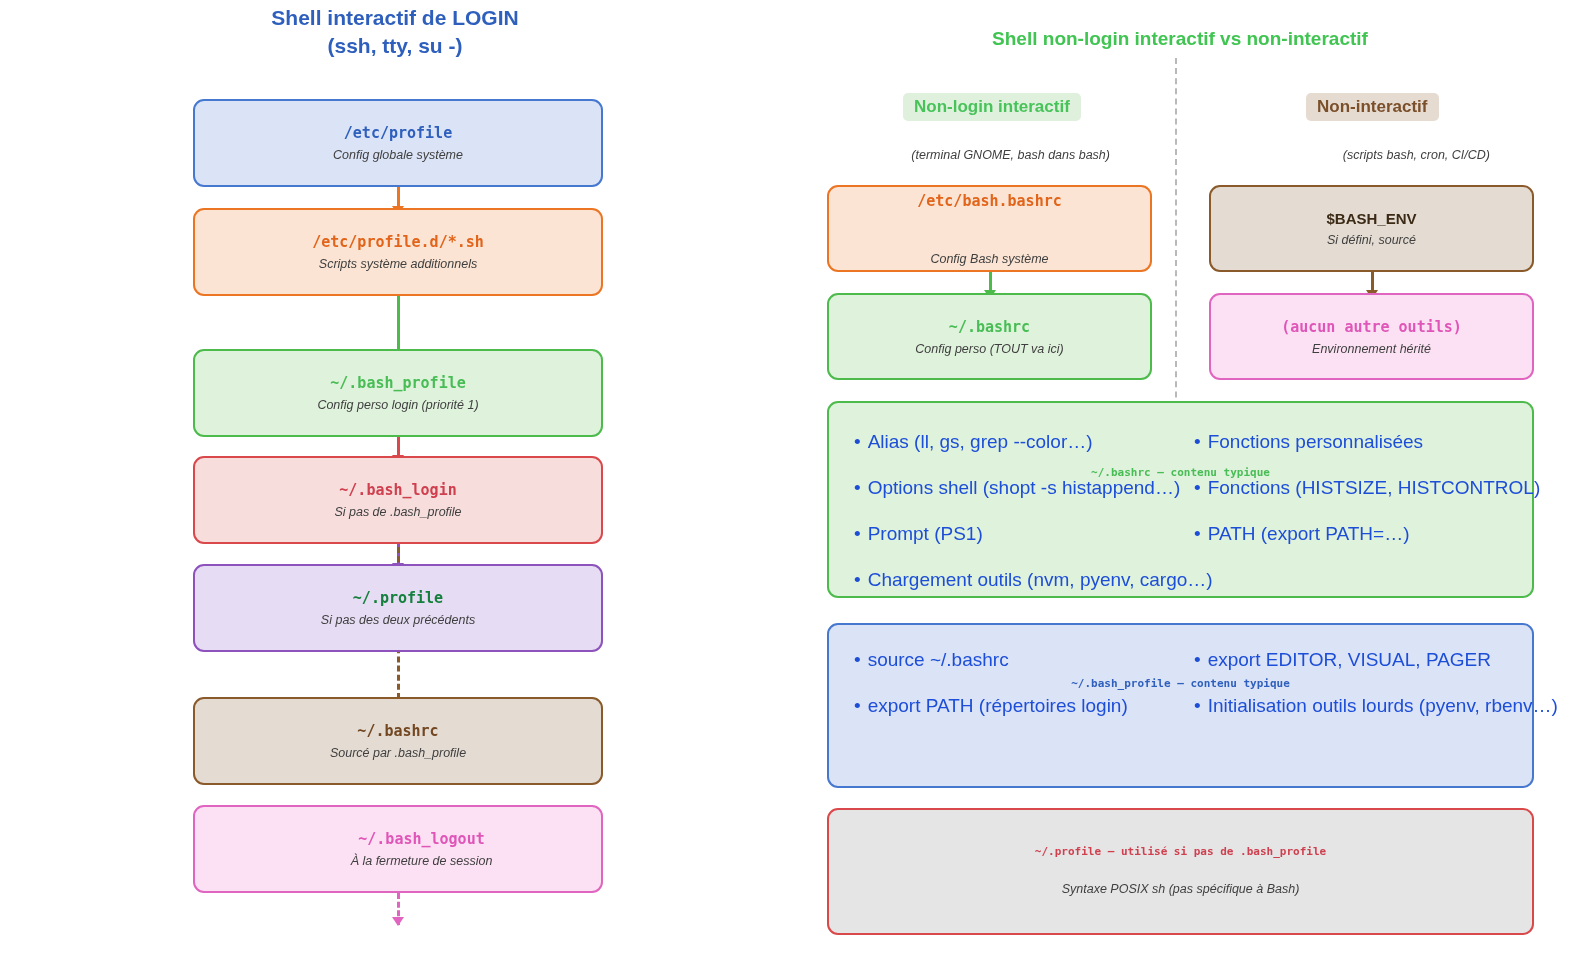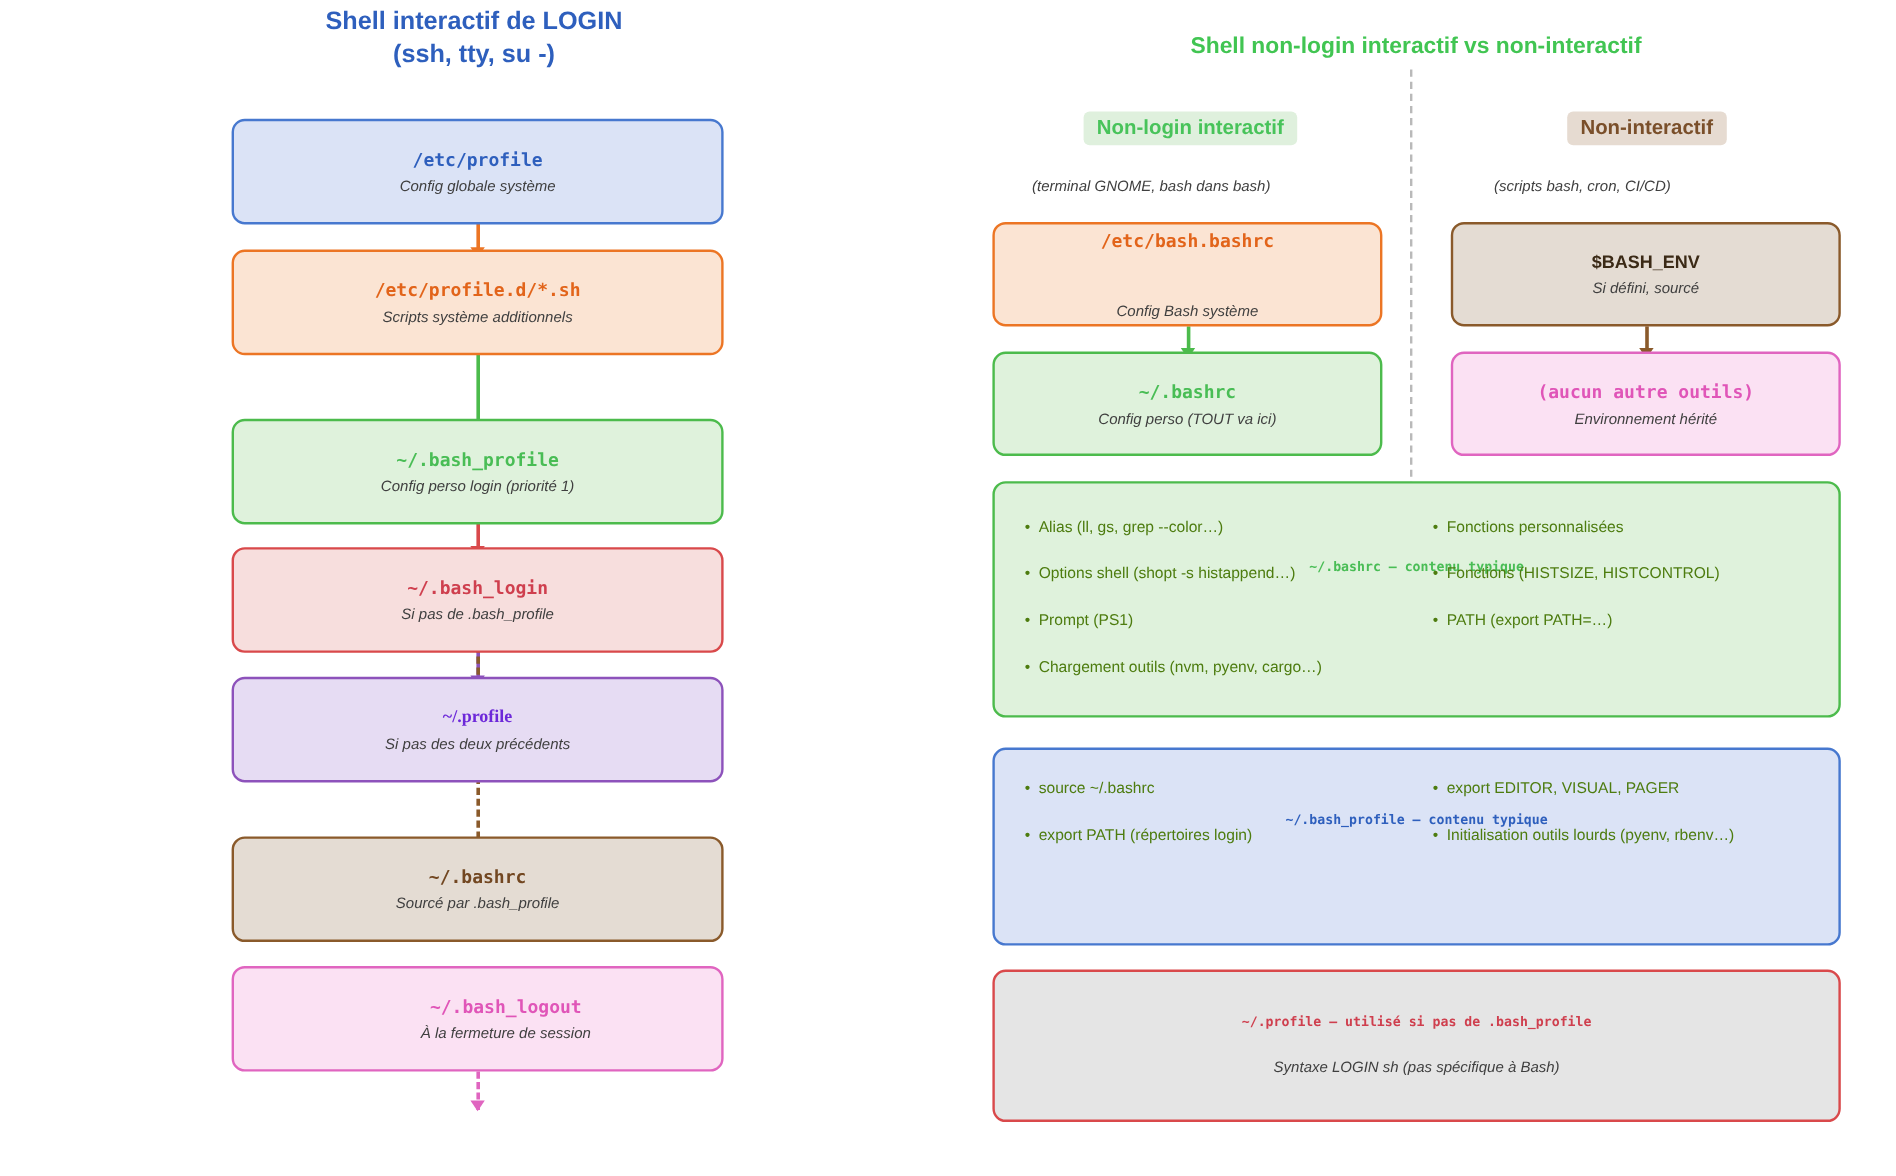--- a/index.html
+++ b/index.html
@@ -40,21 +40,21 @@
     left:903px;top:93px;
     color:#48c35a;background:#dff0dd;
   }
   #badge-noninteractive{
     left:1306px;top:93px;
     color:#7a4f2a;background:#e6dbd1;
   }
   .sub-note{
     position:absolute;
     font-size:12.5px;font-style:italic;color:#3f3f3f;
-    text-align:left;white-space:nowrap;
+    text-align:right;white-space:nowrap;
   }
   #note-left-col{left:860px;top:148px;width:250px;}
   #note-right-col{left:1245px;top:148px;width:245px;}
 
   
   #vertical-divider{
     position:absolute;left:1175px;top:58px;
     width:0;height:400px;
     border-left:2px dashed #b9b9b9;
   }
@@ -82,21 +82,21 @@
   
   .v-blue   {border-color:#4778cf;background:#dbe3f6;}
   .v-blue   .nd-title{color:#2e5fbd;}
   .v-orange {border-color:#ec7524;background:#fbe4d3;}
   .v-orange .nd-title{color:#e2641a;}
   .v-green  {border-color:#4cbb4c;background:#dff2dc;}
   .v-green  .nd-title{color:#49bd55;}
   .v-red    {border-color:#d9494b;background:#f7dedd;}
   .v-red    .nd-title{color:#cf3f4e;}
   .v-purple {border-color:#8d52bb;background:#e6dcf3;}
-  .v-purple .nd-title{color:#6d28d9;font-family:Liberation Serif, serif;}
+  .v-purple .nd-title{color:#15803d;}
   .v-brown  {border-color:#8a5a2b;background:#e4dcd3;}
   .v-brown  .nd-title{color:#724721;}
   .v-pink   {border-color:#e065c0;background:#fbe1f3;}
   .v-pink   .nd-title{color:#e055b8;}
 
   
   .arrow{position:absolute;width:0;}
   .arrow .shaft{
     position:absolute;left:-1.5px;top:0;
     width:3px;height:100%;
@@ -136,21 +136,21 @@
     font-family:"DejaVu Sans Mono", monospace;
     font-weight:bold;font-size:11px;
     white-space:nowrap;
   }
   .panel-title.t-green{color:#49bd55;}
   .panel-title.t-blue {color:#2e5fbd;}
   .panel-title.t-red  {color:#cf3f4e;}
 
   .bullet-col{position:absolute;}
   .bullet{
-    font-size:13px;color:#4d7c0f;
+    font-size:19px;color:#1d4ed8;
     margin-bottom:24px;white-space:nowrap;
   }
   .bullet:before{content:"\2022";margin-right:7px;}
 
   .panel-sub{
     position:absolute;left:0;width:100%;
     text-align:center;
     font-size:12.5px;font-style:italic;color:#3f3f3f;
     white-space:nowrap;
   }
@@ -289,16 +289,16 @@
     </div>
 
     <div class="bullet-col" style="left:365px;top:24px;">
       <div class="bullet">export EDITOR, VISUAL, PAGER</div>
       <div class="bullet">Initialisation outils lourds (pyenv, rbenv…)</div>
     </div>
   </div>
 
   <div class="panel p-red" style="left:827px;top:808px;width:707px;height:127px;">
     <div class="panel-title t-red" style="top:35px;">~/.profile — utilisé si pas de .bash_profile</div>
-    <div class="panel-sub" style="top:72px;">Syntaxe LOGIN sh (pas spécifique à Bash)</div>
+    <div class="panel-sub" style="top:72px;">Syntaxe POSIX sh (pas spécifique à Bash)</div>
   </div>
 
 </div>
 
 </body></html>

